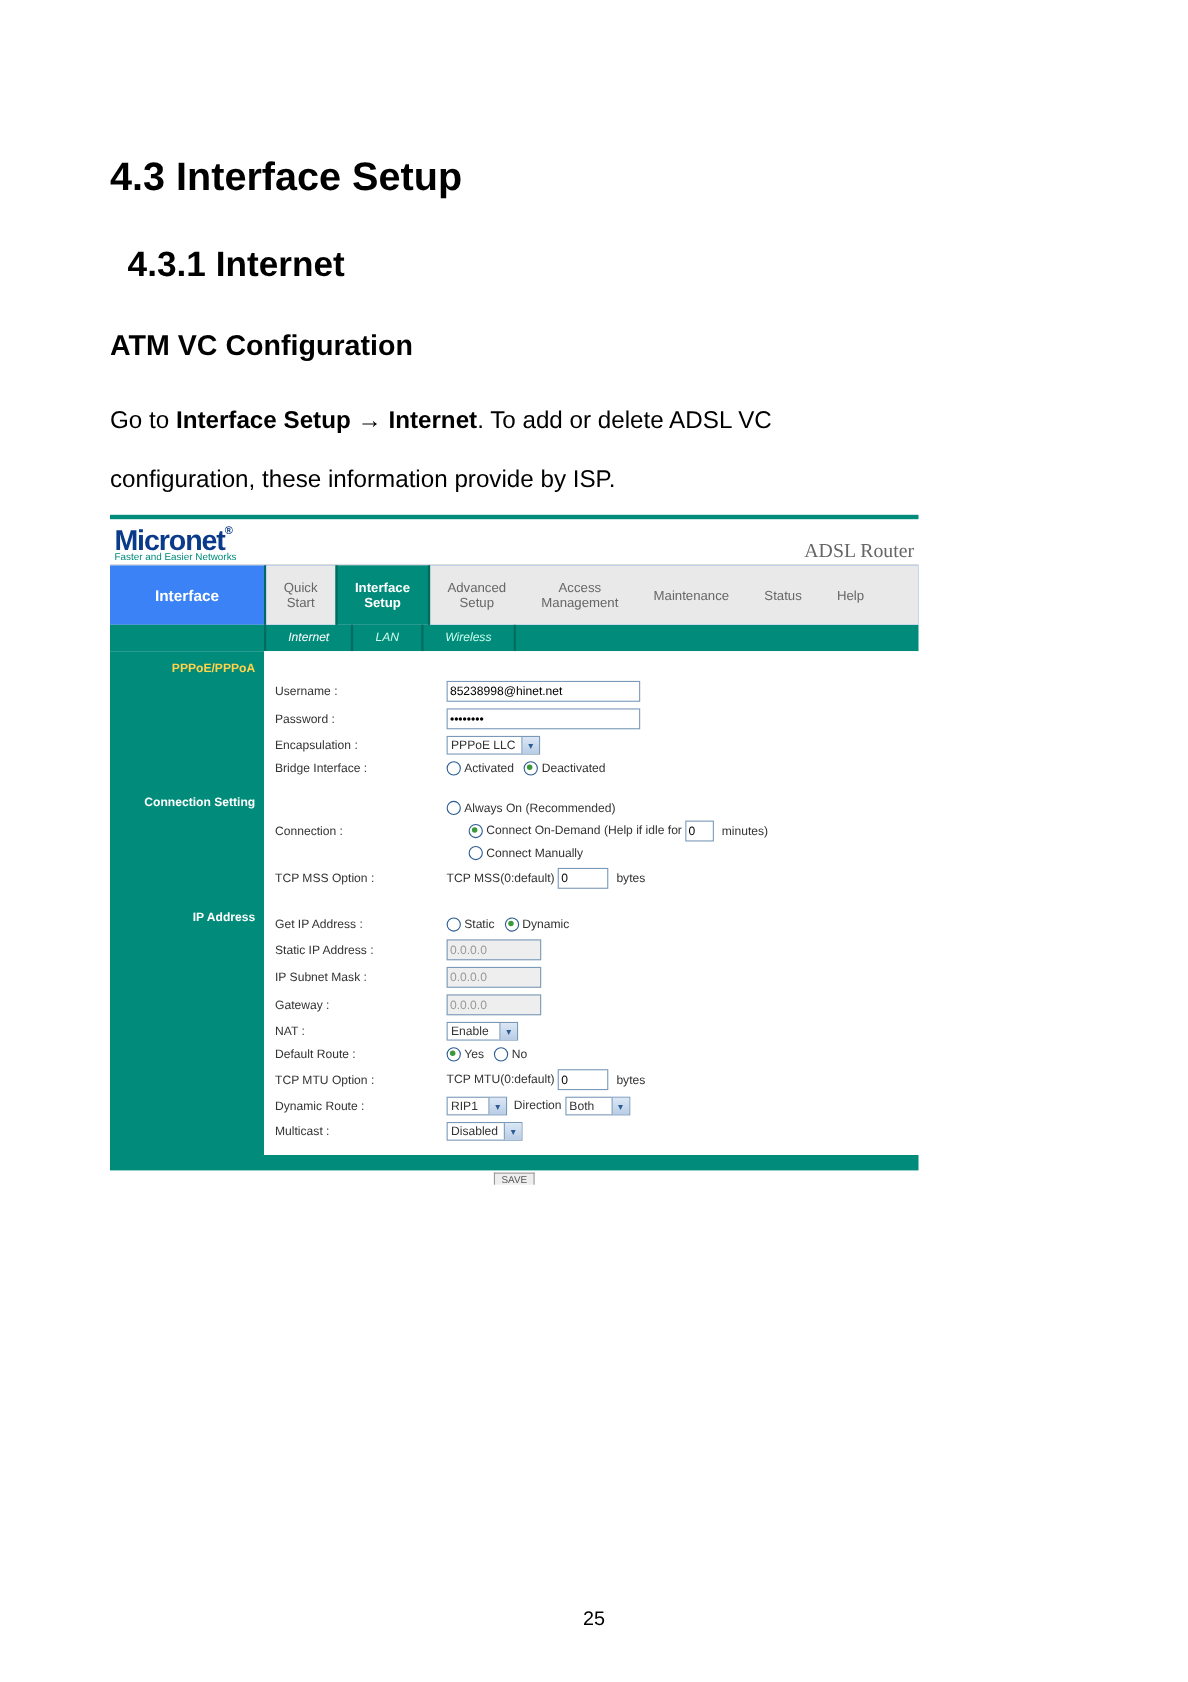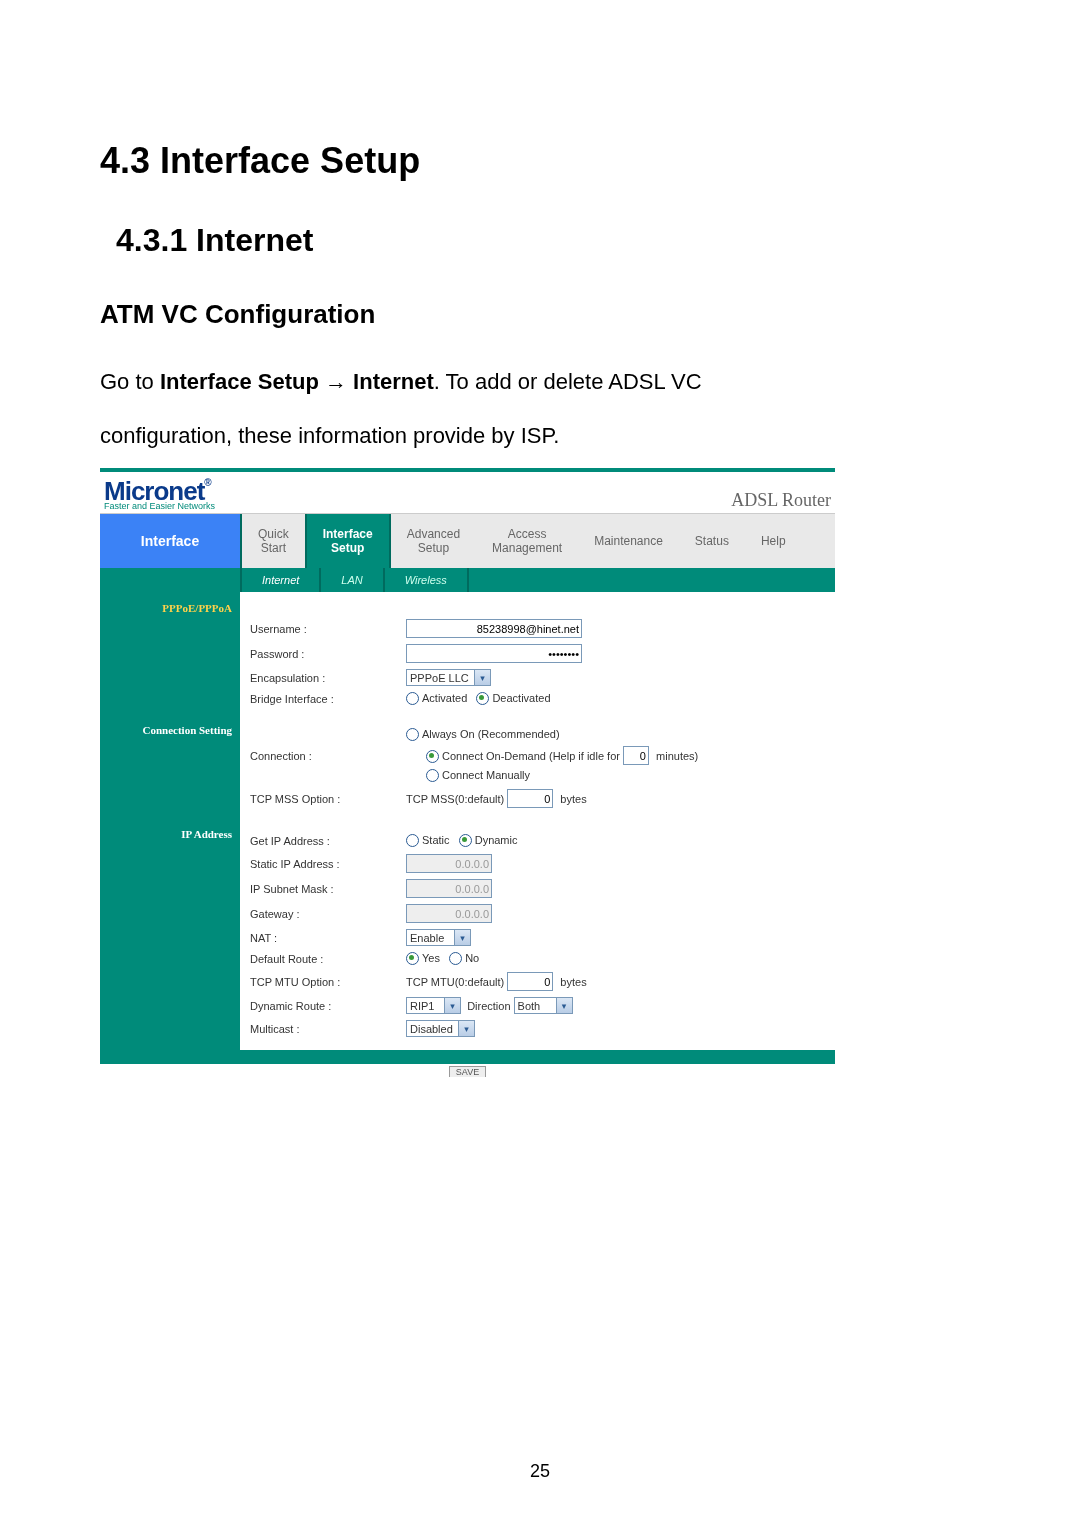--- a/index.html
+++ b/index.html
@@ -128,21 +128,21 @@
     background:#008b7a;
     color:#fff;
     font-size:11px;
     font-weight:bold;
     text-align:right;
     padding-right:8px;
     box-sizing:border-box;
   }
   .form-main { flex:1; background:#fff; padding:6px 10px 10px 10px; }
 
-  .side-label { color:#fff; margin-top:0;font-family:Liberation Serif, serif; }
+  .side-label { color:#fff; margin-top:0; }
   .side-pppoe { color:#ffd24a; }
 
   .rows { display:table; border-collapse:separate; }
   .frow { display:table-row; }
   .flabel {
     display:table-cell;
     padding:3px 6px 3px 0;
     white-space:nowrap;
     vertical-align:middle;
     font-size:11px;
@@ -157,21 +157,20 @@
     color:#333;
   }
   input[type=text], input[type=password] {
     font-size:11px;
     border:1px solid #7a99b8;
     padding:1px 2px;
     height:15px;
     box-sizing:content-box;
     background:#fff;
     font-family:Tahoma, Arial, sans-serif;
-    text-align:right;
   }
   input[type=text][disabled] { background:#eee; color:#999; }
   .sel {
     display:inline-flex; align-items:center;
     border:1px solid #7a99b8; background:#fff;
     height:17px; box-sizing:border-box;
     font-size:11px; padding-left:3px;
   }
   .sel .arrow {
     width:15px; height:15px;

